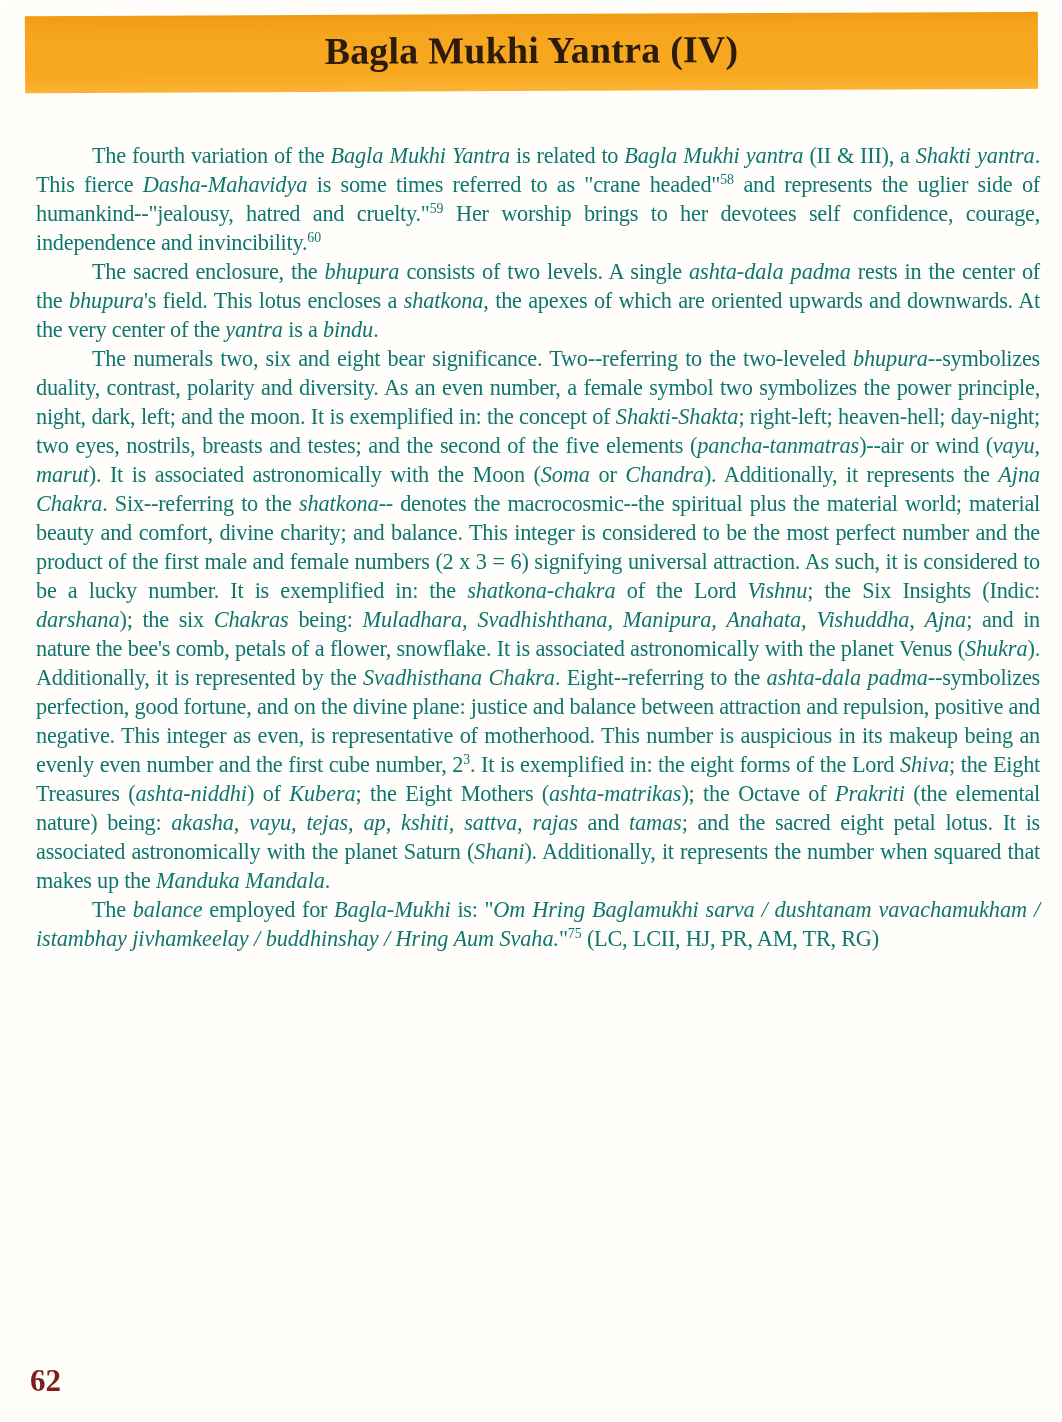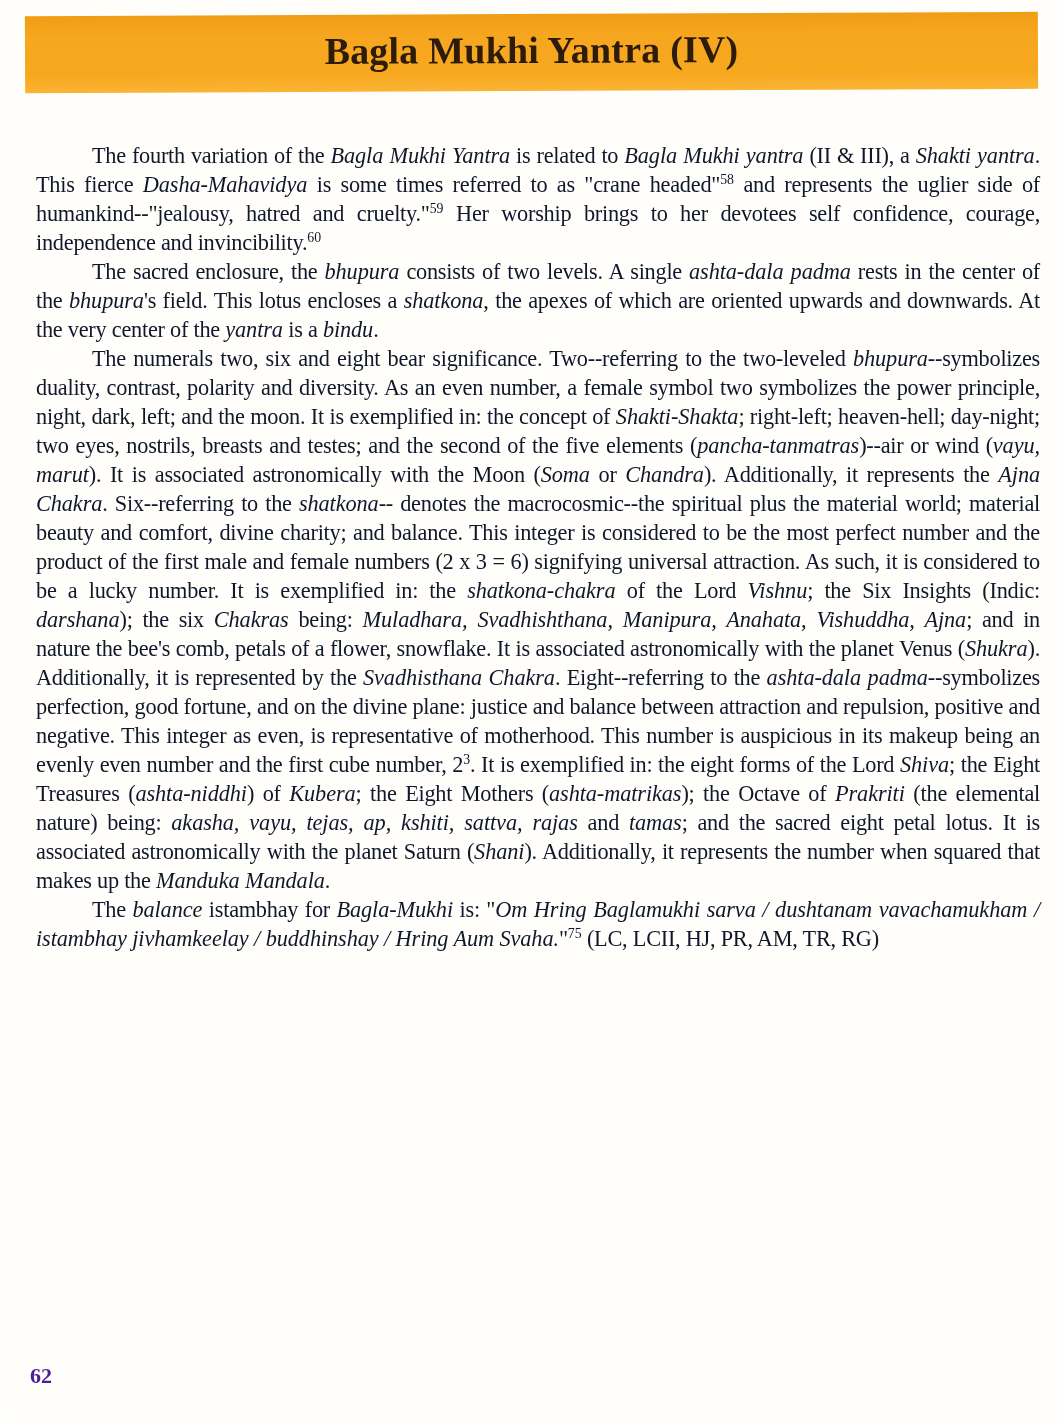--- a/index.html
+++ b/index.html
@@ -35,57 +35,57 @@
     letter-spacing: 0.2px;
     padding-bottom: 6px;
   }
   .article {
     position: absolute;
     left: 36px;
     top: 141px;
     width: 1004px;
     font-size: 22.3px;
     line-height: 29px;
-    color: #0f172a;
+    color: #0f766e;
     text-align: justify;
     letter-spacing: -0.25px;
   }
   .article p {
     margin: 0;
     text-indent: 56px;
   }
   .article sup {
     font-size: 0.62em;
     line-height: 0;
     vertical-align: super;
     letter-spacing: 0;
   }
   .article i {
     letter-spacing: -0.1px;
   }
   .page-number {
     position: absolute;
     left: 30px;
     top: 1363px;
-    font-size: 22px;
+    font-size: 31px;
     font-weight: bold;
-    color: #4c1d95;
+    color: #7f1d1d;
   }
 </style>
 </head>
 <body>
 
 <div class="page">
 
   <div class="banner">
     <span class="banner-title">Bagla Mukhi Yantra (IV)</span>
   </div>
 
   <div class="article">
       <p><span>The fourth variation of the </span><i>Bagla Mukhi Yantra</i><span> is related to </span><i>Bagla Mukhi yantra</i><span> (II &amp; III), a </span><i>Shakti yantra</i><span>. This fierce </span><i>Dasha-Mahavidya</i><span> is some times referred to as "crane headed"</span><sup>58</sup><span> and represents the uglier side of humankind--"jealousy, hatred and cruelty."</span><sup>59</sup><span> Her worship brings to her devotees self confidence, courage, independence and invincibility.</span><sup>60</sup></p>
       <p><span>The sacred enclosure, the </span><i>bhupura</i><span> consists of two levels. A single </span><i>ashta-dala padma</i><span> rests in the center of the </span><i>bhupura</i><span>'s field. This lotus encloses a </span><i>shatkona</i><span>, the apexes of which are oriented upwards and downwards. At the very center of the </span><i>yantra</i><span> is a </span><i>bindu</i><span>.</span></p>
       <p><span>The numerals two, six and eight bear significance. Two--referring to the two-leveled </span><i>bhupura</i><span>--symbolizes duality, contrast, polarity and diversity. As an even number, a female symbol two symbolizes the power principle, night, dark, left; and the moon. It is exemplified in: the concept of </span><i>Shakti-Shakta</i><span>; right-left; heaven-hell; day-night; two eyes, nostrils, breasts and testes; and the second of the five elements (</span><i>pancha-tanmatras</i><span>)--air or wind (</span><i>vayu, marut</i><span>). It is associated astronomically with the Moon (</span><i>Soma</i><span> or </span><i>Chandra</i><span>). Additionally, it represents the </span><i>Ajna Chakra</i><span>. Six--referring to the </span><i>shatkona</i><span>-- denotes the macrocosmic--the spiritual plus the material world; material beauty and comfort, divine charity; and balance. This integer is considered to be the most perfect number and the product of the first male and female numbers (2 x 3 = 6) signifying universal attraction. As such, it is considered to be a lucky number. It is exemplified in: the </span><i>shatkona-chakra</i><span> of the Lord </span><i>Vishnu</i><span>; the Six Insights (Indic: </span><i>darshana</i><span>); the six </span><i>Chakras</i><span> being: </span><i>Muladhara, Svadhishthana, Manipura, Anahata, Vishuddha, Ajna</i><span>; and in nature the bee's comb, petals of a flower, snowflake. It is associated astronomically with the planet Venus (</span><i>Shukra</i><span>). Additionally, it is represented by the </span><i>Svadhisthana Chakra</i><span>. Eight--referring to the </span><i>ashta-dala padma</i><span>--symbolizes perfection, good fortune, and on the divine plane: justice and balance between attraction and repulsion, positive and negative. This integer as even, is representative of motherhood. This number is auspicious in its makeup being an evenly even number and the first cube number, 2</span><sup>3</sup><span>. It is exemplified in: the eight forms of the Lord </span><i>Shiva</i><span>; the Eight Treasures (</span><i>ashta-niddhi</i><span>) of </span><i>Kubera</i><span>; the Eight Mothers (</span><i>ashta-matrikas</i><span>); the Octave of </span><i>Prakriti</i><span> (the elemental nature) being: </span><i>akasha, vayu, tejas, ap, kshiti, sattva, rajas</i><span> and </span><i>tamas</i><span>; and the sacred eight petal lotus. It is associated astronomically with the planet Saturn (</span><i>Shani</i><span>). Additionally, it represents the number when squared that makes up the </span><i>Manduka Mandala</i><span>.</span></p>
-      <p><span>The </span><i>balance</i><span> istambhay for </span><i>Bagla-Mukhi</i><span> is: "</span><i>Om Hring Baglamukhi sarva / dushtanam vavachamukham / istambhay jivhamkeelay / buddhinshay / Hring Aum Svaha.</i><span>"</span><sup>75</sup><span> (LC, LCII, HJ, PR, AM, TR, RG)</span></p>
+      <p><span>The </span><i>balance</i><span> employed for </span><i>Bagla-Mukhi</i><span> is: "</span><i>Om Hring Baglamukhi sarva / dushtanam vavachamukham / istambhay jivhamkeelay / buddhinshay / Hring Aum Svaha.</i><span>"</span><sup>75</sup><span> (LC, LCII, HJ, PR, AM, TR, RG)</span></p>
     </div>
 
   <div class="page-number">62</div>
 
 </div>
 
 </body></html>

